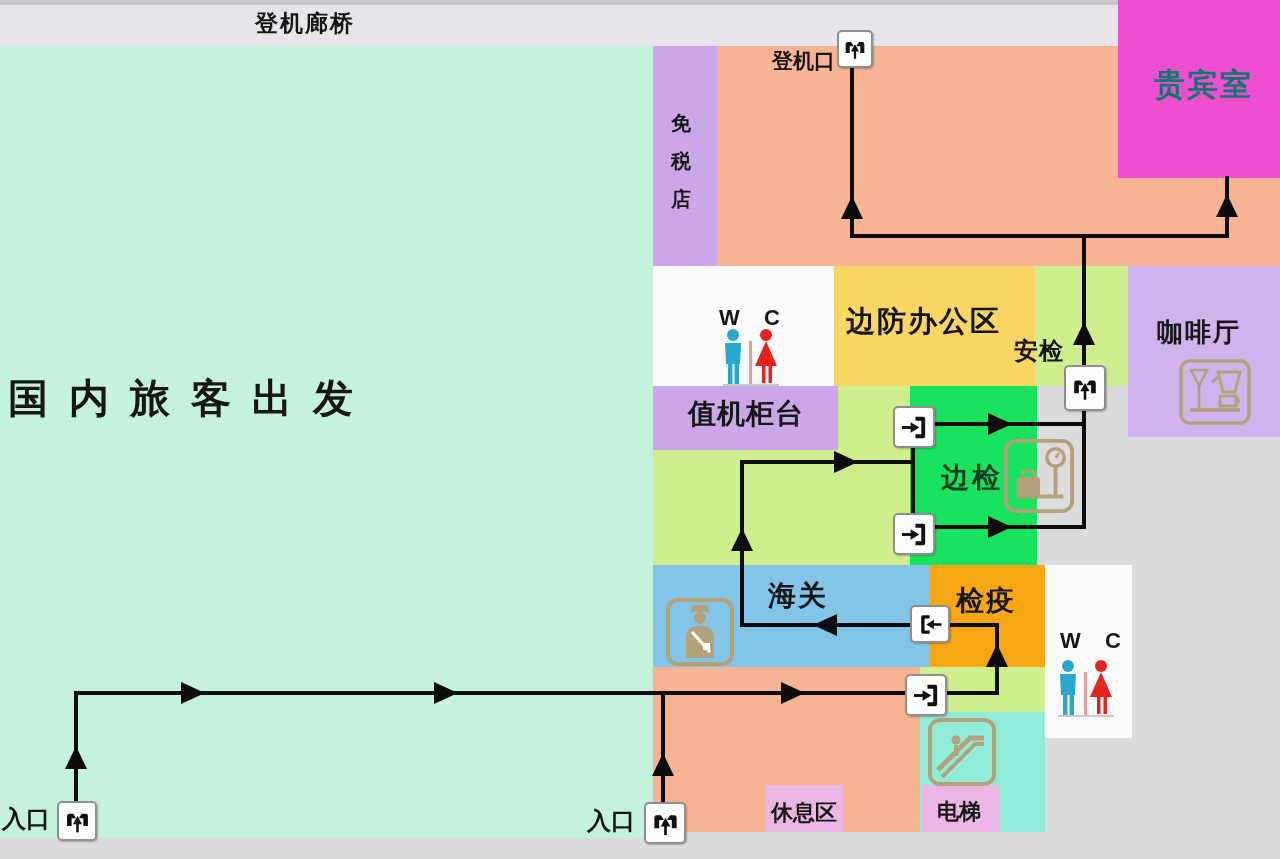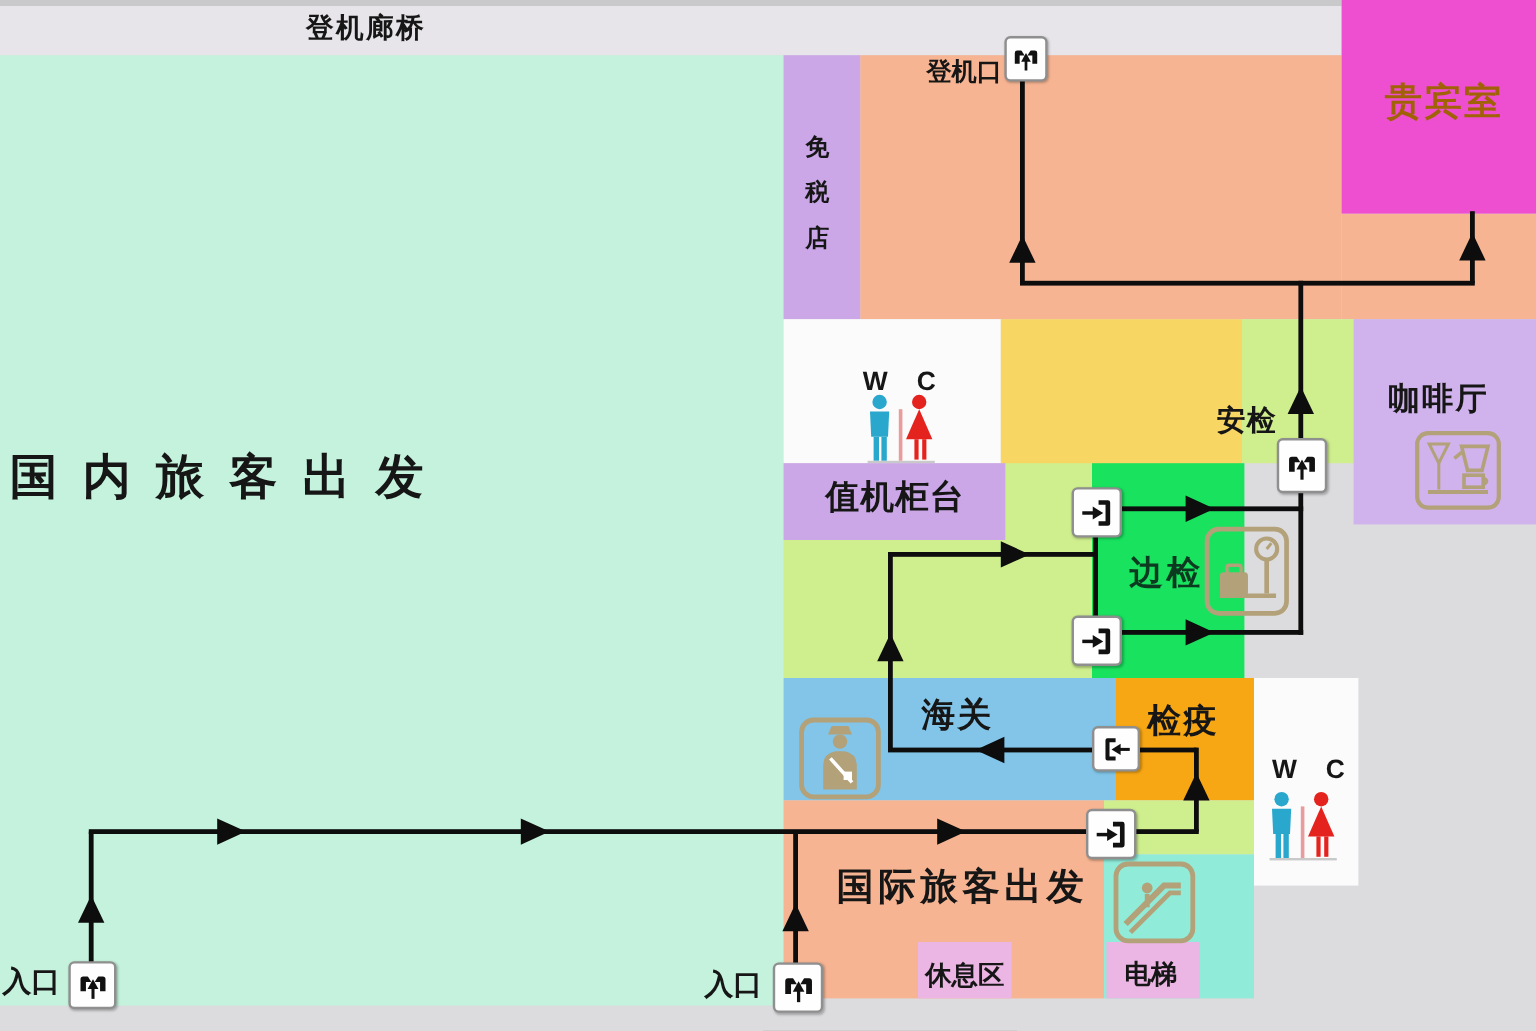--- a/index.html
+++ b/index.html
@@ -38,21 +38,21 @@
   .arr-left{width:0;height:0;border-top:11px solid transparent;border-bottom:11px solid transparent;border-right:24px solid #0d0d0d;}
   
   .icon-box{background:#fefefe;border:2px solid #8f8f8f;border-radius:5px;box-shadow:1px 1px 2px rgba(0,0,0,.25);display:flex;align-items:center;justify-content:center;}
   .icon-box svg{display:block;}
   
   .lbl{position:absolute;font-weight:700;white-space:nowrap;line-height:1.1;}
   #l-bridge{left:255px;top:11px;font-size:23px;letter-spacing:2px;}
   #l-domestic{left:8px;top:376px;font-size:40px;letter-spacing:21px;}
   #l-dutyfree{left:671px;top:104px;font-size:20px;width:28px;white-space:normal;line-height:38px;word-break:break-all;}
   #l-hall{left:758px;top:138px;font-size:34px;letter-spacing:2px;}
-  #l-vip{left:1154px;top:68px;font-size:31px;letter-spacing:2px;color:#a16207;}
+  #l-vip{left:1154px;top:68px;font-size:31px;letter-spacing:2px;color:#0f766e;}
   #l-gate{left:772px;top:49px;font-size:21px;}
   #l-borderoffice{left:846px;top:306px;font-size:29px;letter-spacing:2px;}
   #l-security{left:1014px;top:338px;font-size:24px;letter-spacing:1px;text-align:right;}
   #l-coffee{left:1157px;top:318px;font-size:26px;letter-spacing:2px;}
   #l-checkin{left:688px;top:399px;font-size:28px;letter-spacing:1px;}
   #l-bianjian{left:941px;top:463px;font-size:28px;letter-spacing:3px;color:#0c3a20;}
   #l-customs{left:768px;top:581px;font-size:28px;letter-spacing:2px;}
   #l-quarantine{left:956px;top:586px;font-size:28px;letter-spacing:2px;}
   #l-intl{left:697px;top:722px;font-size:31px;letter-spacing:4px;}
   #l-rest{left:771px;top:801px;font-size:22px;}
@@ -253,27 +253,27 @@
         <rect x="49.5" y="38" width="3.5" height="17" fill="#e5231e"></rect>
         <rect x="4" y="56" width="56" height="2" fill="#c9c9c9"></rect>
       </svg>
   </div>
 
   <div class="lbl" id="l-bridge">登机廊桥</div>
   <div class="lbl" id="l-domestic">国内旅客出发</div>
   <div class="lbl" id="l-dutyfree">免税店</div>
   <div class="lbl" id="l-vip">贵宾室</div>
   <div class="lbl" id="l-gate">登机口</div>
+  <div class="lbl" id="l-borderoffice">边防办公区</div>
   <div class="lbl" id="l-security">安检</div>
   <div class="lbl" id="l-coffee">咖啡厅</div>
   <div class="lbl" id="l-checkin">值机柜台</div>
   <div class="lbl" id="l-bianjian">边检</div>
   <div class="lbl" id="l-customs">海关</div>
   <div class="lbl" id="l-quarantine">检疫</div>
-  <div class="lbl" id="l-intl">国际旅客出发</div>
   <div class="lbl" id="l-rest">休息区</div>
   <div class="lbl" id="l-elevator">电梯</div>
   <div class="lbl" id="l-wc-top">W C</div>
   <div class="lbl" id="l-wc-bottom">W C</div>
   <div class="lbl" id="l-entrance1">入口</div>
   <div class="lbl" id="l-entrance2">入口</div>
 
 </div>
 
 </body></html>

